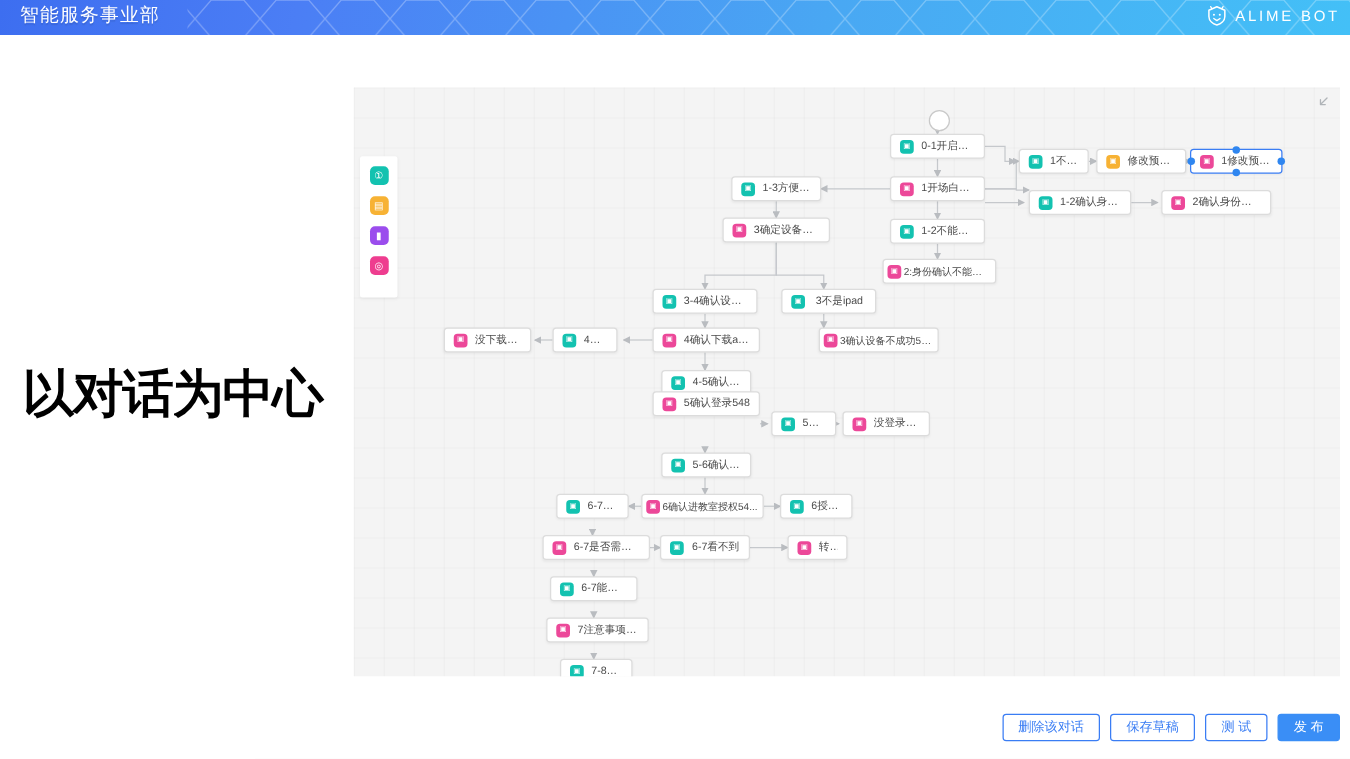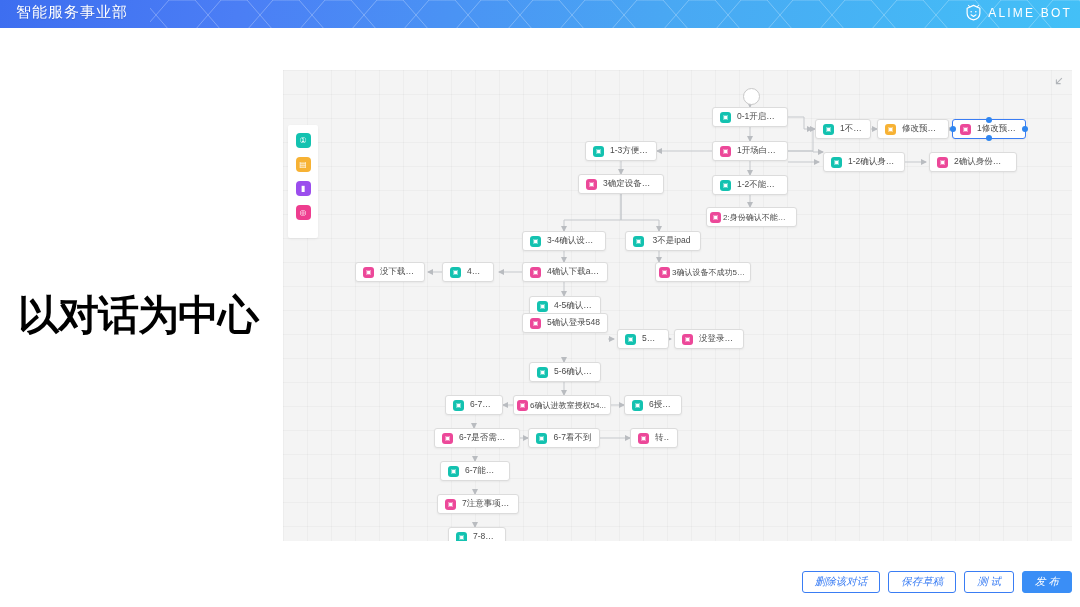--- a/index.html
+++ b/index.html
@@ -120,21 +120,21 @@
   .handle.r{right:-3px;top:50%;margin-top:-3px;}
 
   .edges{position:absolute;left:0;top:0;width:789px;height:471px;pointer-events:none;}
 
   
   .footer{
     position:absolute;right:8px;bottom:14px;display:flex;align-items:center;gap:8px;
   }
   .btn{
     height:22px;border-radius:3px;display:flex;align-items:center;justify-content:center;
-    font-size:10.5px;padding:0 12px;box-sizing:border-box;cursor:pointer;font-style:italic;
+    font-size:10.5px;padding:0 12px;box-sizing:border-box;cursor:pointer;
   }
   .btn-outline{background:#ffffff;border:1px solid #3a7df4;color:#3a7df4;}
   .btn-primary{background:#3a8ef6;border:1px solid #3a8ef6;color:#ffffff;}
 </style>
 </head>
 <body>
 
 <div class="app">
 
   <div class="header">

